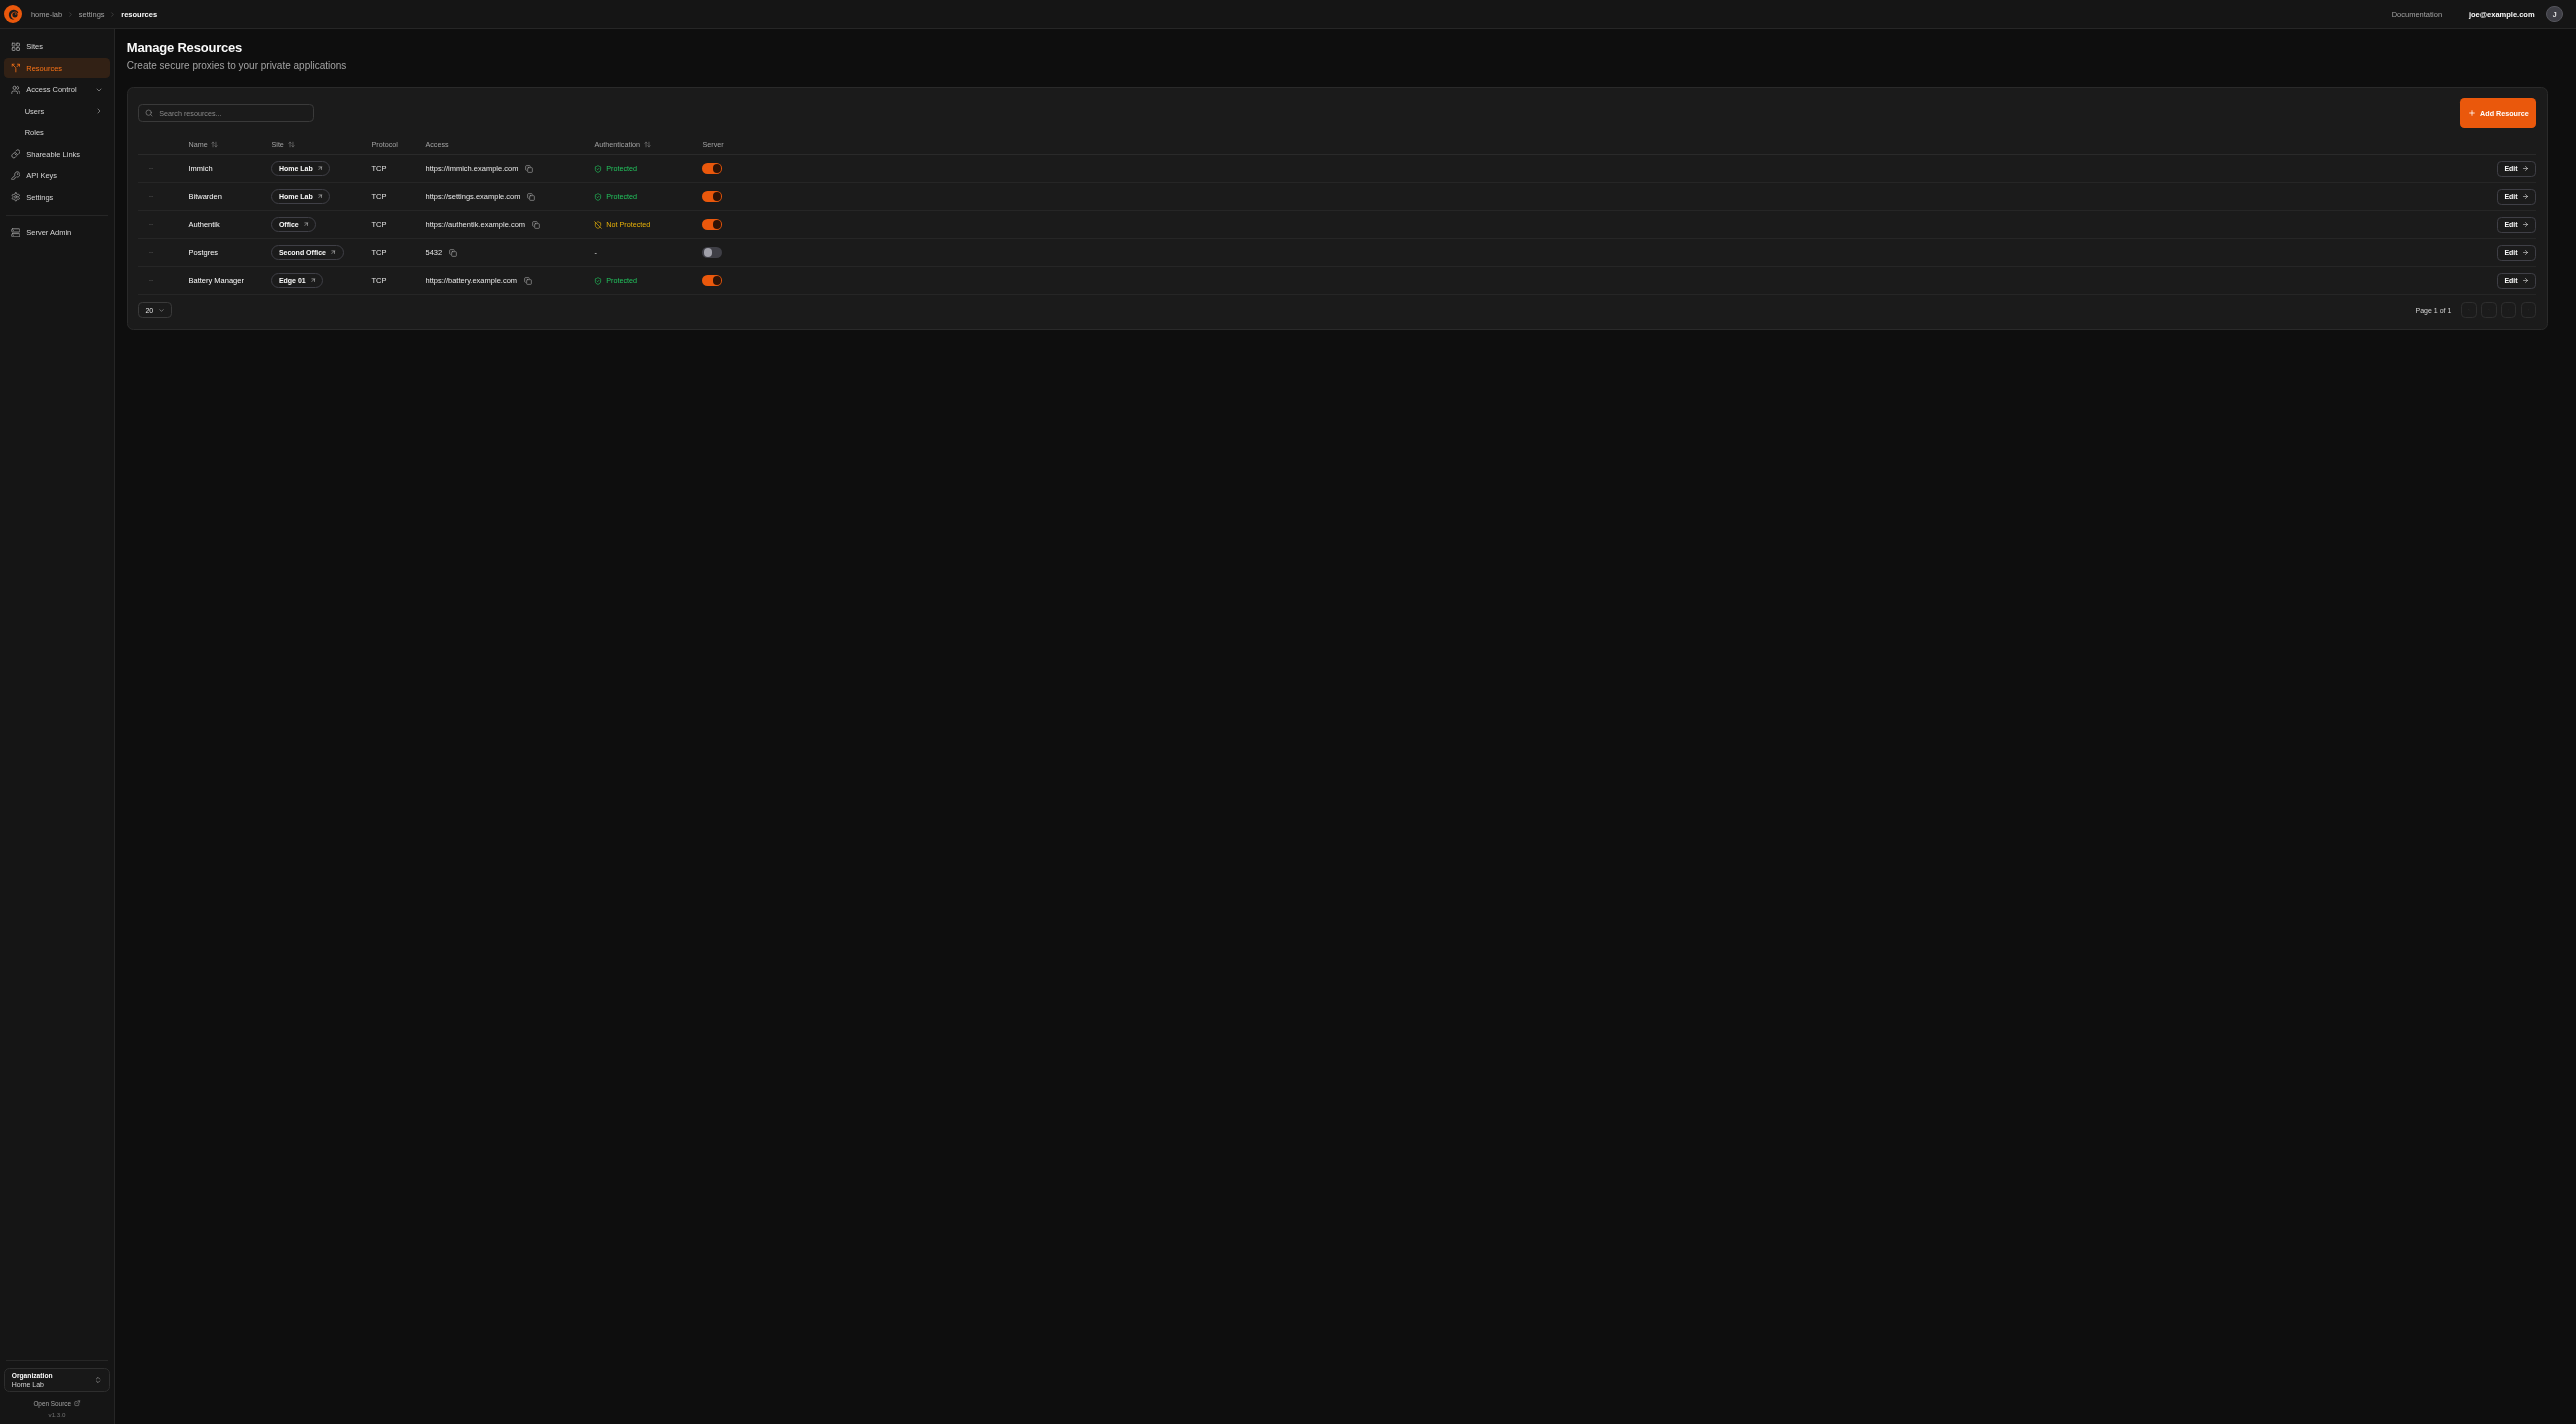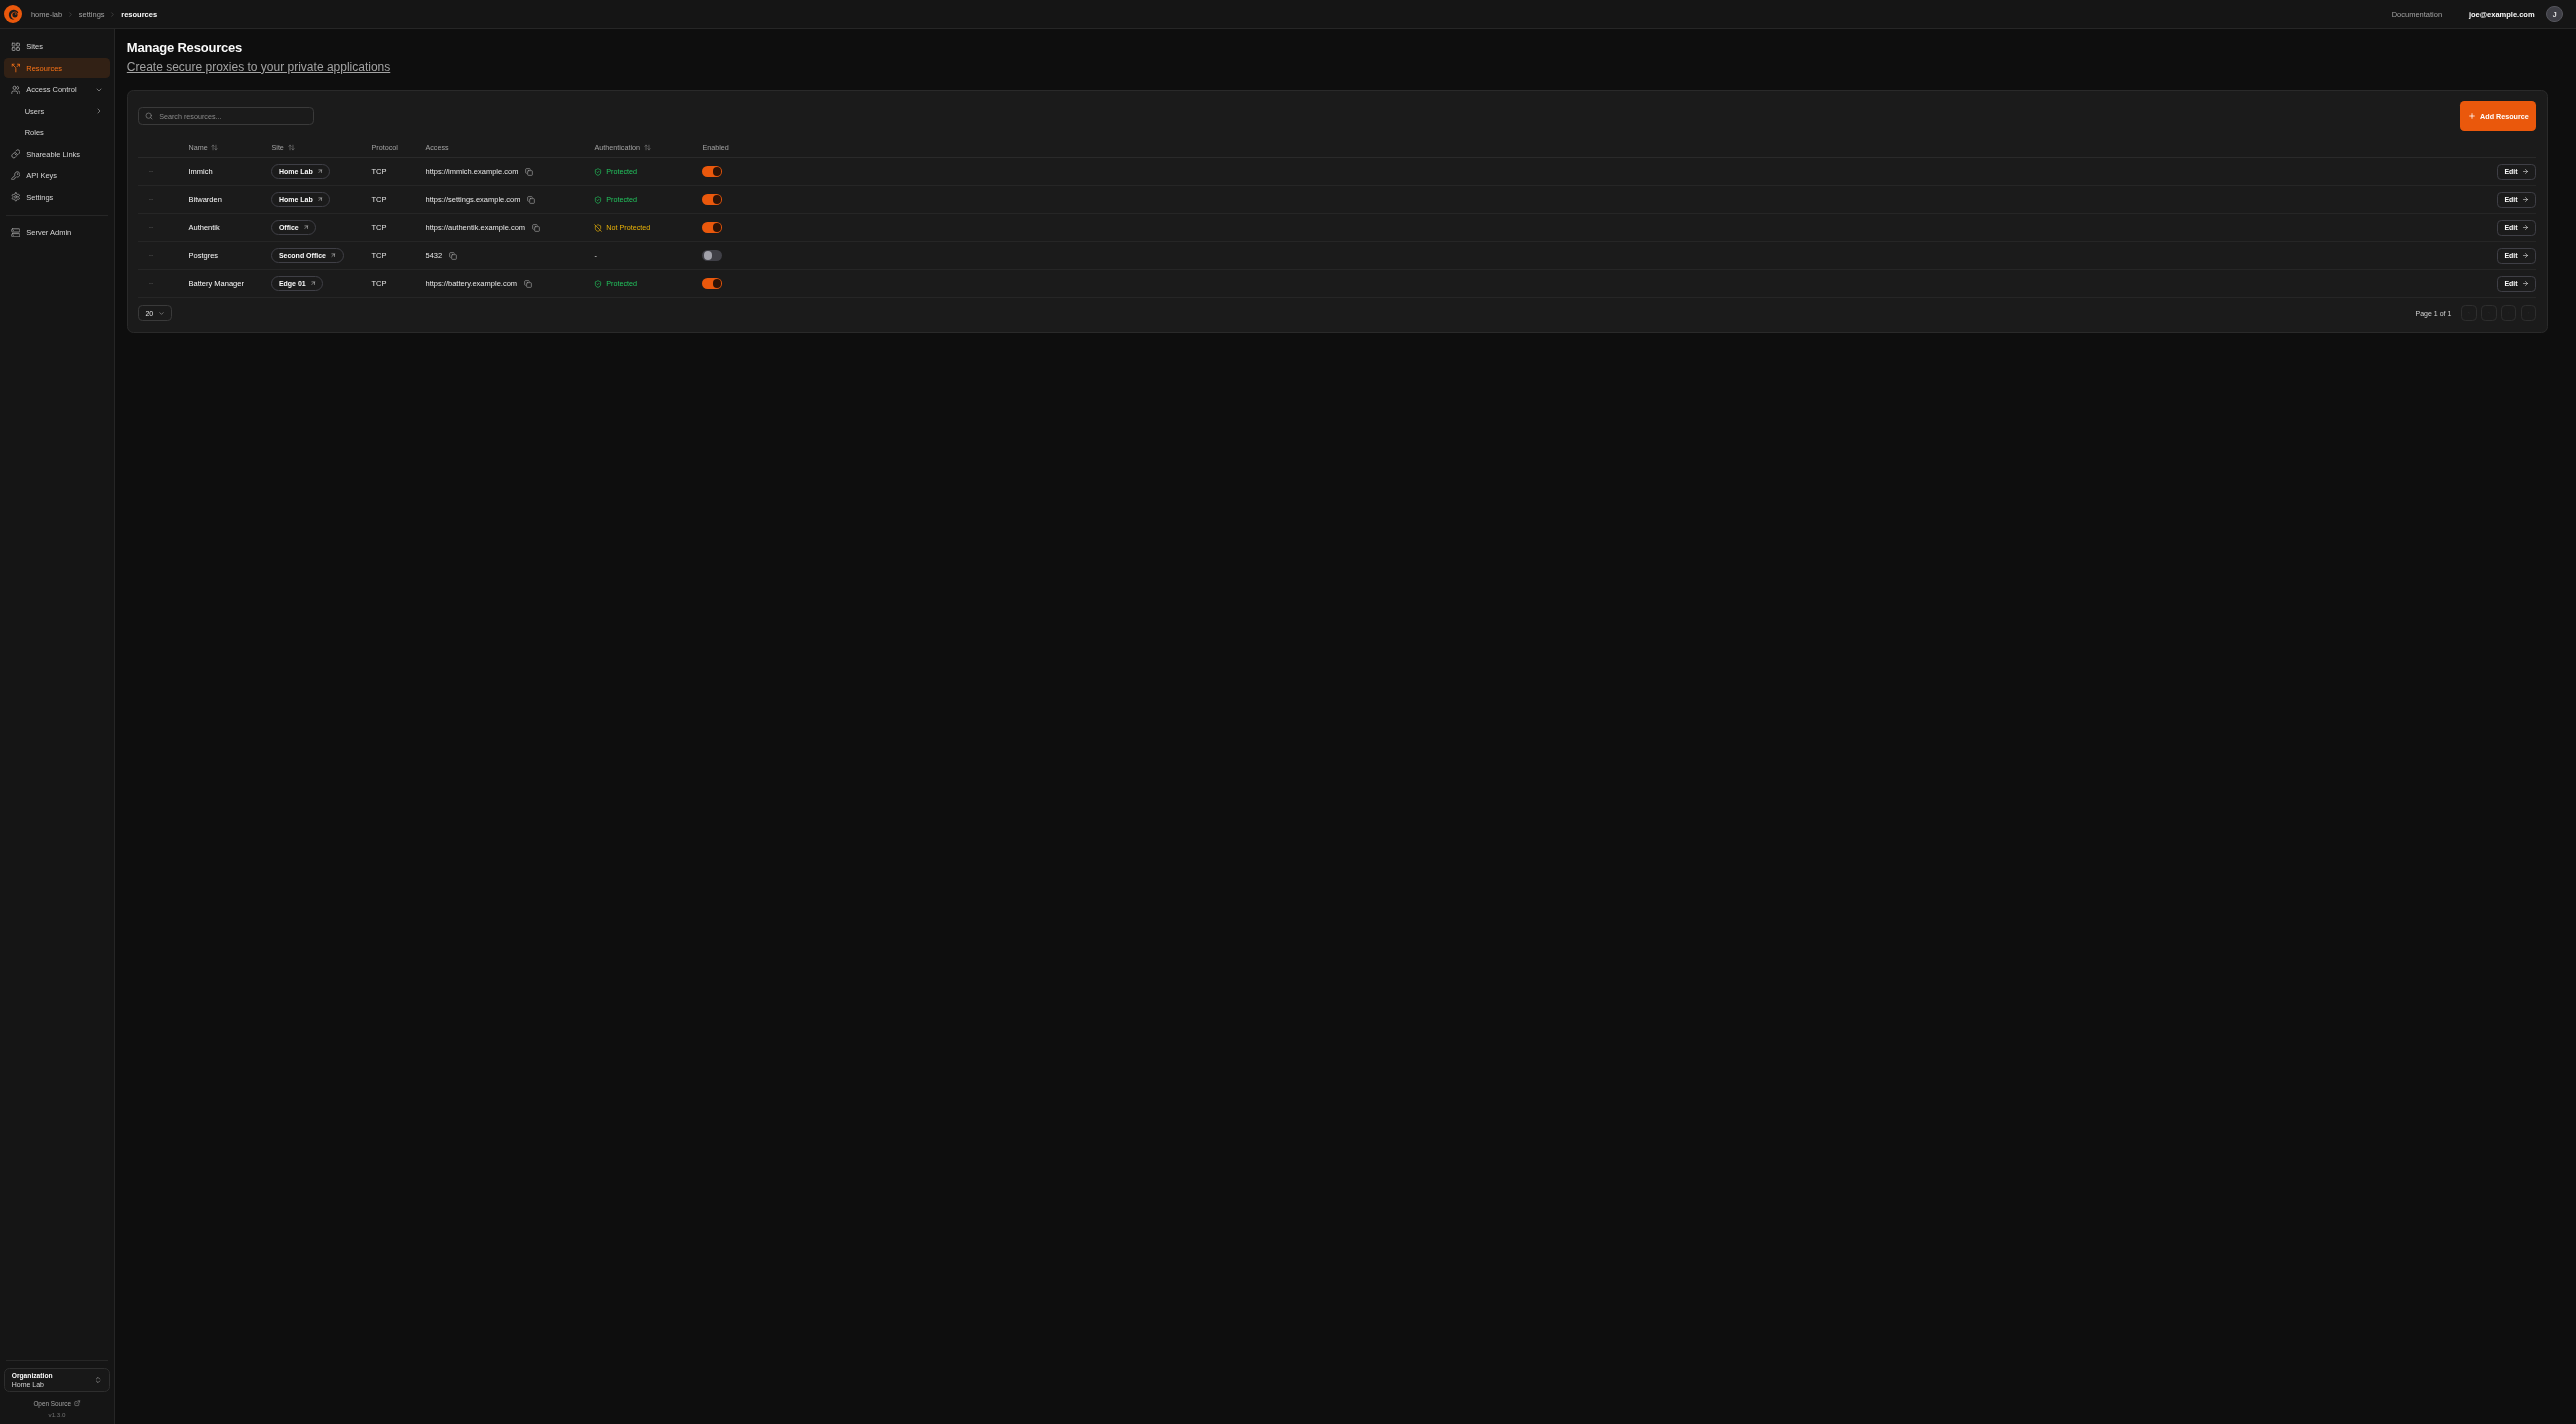--- a/index.html
+++ b/index.html
@@ -68,21 +68,21 @@
   }
   .org-texts { display: flex; flex-direction: column; gap: 1.1px; }
   .org-title { font-size: 6.7px; font-weight: 700; color: #fafafa; }
   .org-value { font-size: 7px; color: #d4d4d4; }
   .org-box .trail-icon { margin-left: auto; color: #a3a3a3; display: flex; }
   .open-source { margin-top: 7.5px; display: flex; align-items: center; justify-content: center; gap: 3.2px; color: #a3a3a3; font-size: 6.4px; cursor: pointer; }
   .version { margin-top: 3.8px; text-align: center; color: #737373; font-size: 6.2px; }
 
   
   .page-title { margin: 0; font-size: 13px; font-weight: 700; letter-spacing: -0.2px; color: #fafafa; }
-  .page-subtitle { margin: 4.3px 0 0 0; color: #a3a3a3; font-size: 12px; text-decoration: underline; }
+  .page-subtitle { margin: 4.3px 0 0 0; color: #a3a3a3; font-size: 10px; }
 
   
   .card {
     margin-top: 16px; margin-bottom: 21.5px;
     background: #1b1b1b;
     border: 0.5px solid #2a2a2a;
     border-radius: 6.4px;
     padding: 10.7px;
   }
   .card-toolbar { display: flex; align-items: center; }
@@ -405,21 +405,21 @@
             <span class="sort-icon">
               <svg width="7" height="7" viewBox="0 0 24 24" fill="none" stroke="currentColor" stroke-width="2" stroke-linecap="round" stroke-linejoin="round">
                   <path d="m21 16-4 4-4-4"></path>
                   <path d="M17 20V4"></path>
                   <path d="m3 8 4-4 4 4"></path>
                   <path d="M7 4v16"></path>
                 </svg>
             </span>
           </div>
           <div class="h-cell">
-            <span>Enabled</span>
+            <span>Server</span>
           </div>
           <div class="h-cell"></div>
         </div>
 
         <div>
   <div class="t-grid t-row auth-protected">
     <div class="cell">
       <button class="row-menu-btn">
         <svg width="9" height="9" viewBox="0 0 24 24" fill="currentColor">
                     <circle cx="5" cy="12" r="1.7"></circle>

